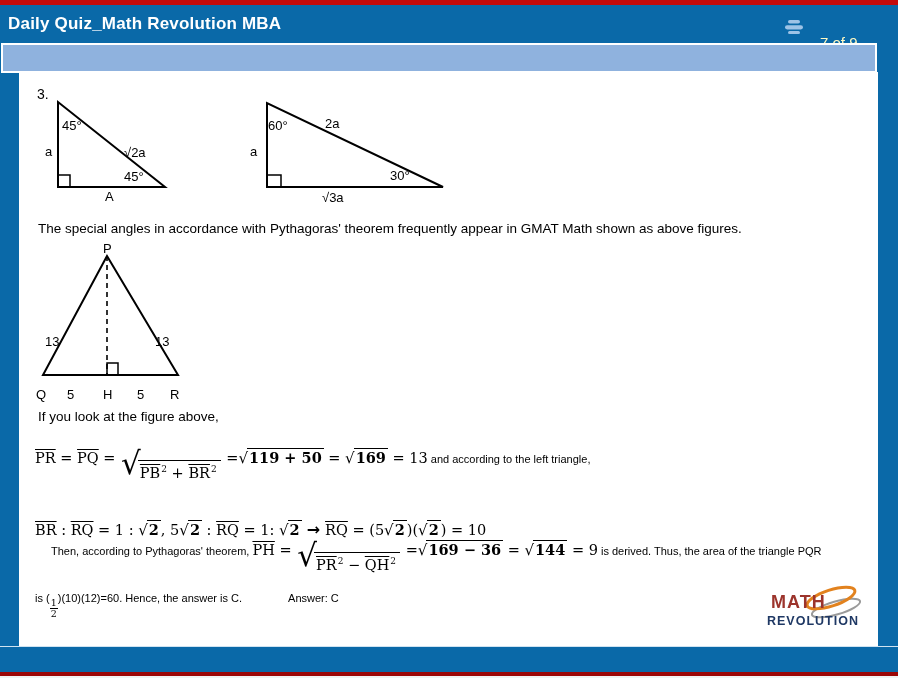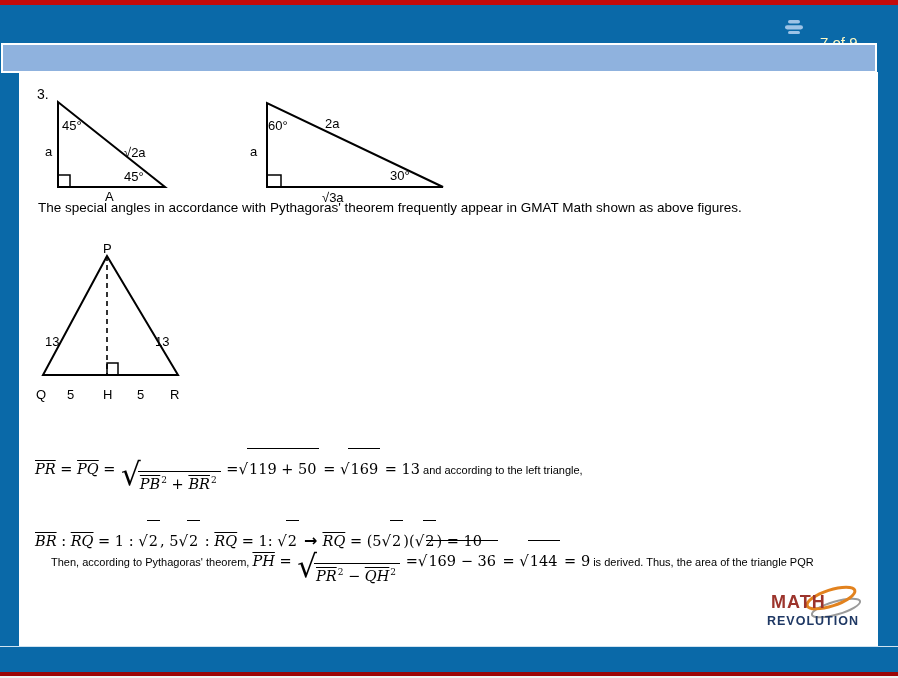--- a/index.html
+++ b/index.html
@@ -13,54 +13,55 @@
   #header{left:0;top:5px;width:898px;height:38px;background:#0a69a8;}
   #title{left:8px;top:9px;color:#fff;font-size:17px;font-weight:bold;letter-spacing:.2px;}
   #printer{left:784px;top:14px;}
   #page-ind{left:820px;top:29px;color:#fef9c3;font-size:15px;}
   
   #subbar{left:1px;top:43px;width:872px;height:26px;background:#8fb2de;border:2px solid #fff;}
   
   #content{left:19px;top:72px;width:859px;height:574px;background:#fff;color:#000;}
   #qnum{left:18px;top:14px;font-size:14px;}
   #fig-top{left:20px;top:18px;}
-  #para1{left:19px;top:128px;font-size:13.5px;width:830px;}
+  #para1{left:19px;top:149px;font-size:13.5px;width:830px;}
   #fig-pqr{left:15px;top:168px;}
   #para2{left:19px;top:337px;font-size:13.5px;}
   .formula{white-space:nowrap;font-size:15px;}
   #f1{left:16px;top:376px;}
   #f2{left:16px;top:448px;}
   #f3{left:32px;top:468px;}
   #f4{left:16px;top:516px;}
   
-  .v{font-family:"DejaVu Serif",serif;font-style:italic;text-decoration:overline;font-size:14.5px;}
+  .v{font-family:"DejaVu Serif",serif;text-decoration:overline;font-size:14.5px;}
   .m{font-family:"DejaVu Serif",serif;font-size:14.5px;}
   .s{font-family:"Liberation Sans",sans-serif;font-size:11px;}
   .sp{font-family:"DejaVu Serif",serif;font-size:9px;vertical-align:6px;margin-left:1px;}
   .sq .sqs{font-family:"DejaVu Sans",sans-serif;font-size:15px;}
-  .sq .sqb{display:inline-block;border-top:1.4px solid #000;margin-left:-1px;padding:12px 2px;}
+  .sq .sqb{display:inline-block;border-top:1.4px solid #000;margin-left:-1px;padding:0 2px;font-weight:bold;}
   .bsq{display:inline-flex;align-items:flex-start;vertical-align:-11px;margin:0 1px;}
   .bsqs{font-family:"DejaVu Sans",sans-serif;font-size:31px;line-height:27px;font-weight:normal;}
   .bsqb{border-top:1.6px solid #000;margin-left:-3px;margin-top:10px;padding:3px 4px 0 2px;}
   .ar{font-family:"DejaVu Sans",sans-serif;font-weight:bold;font-size:16px;margin:0 5px;}
   .fr{display:inline-flex;flex-direction:column;align-items:center;vertical-align:-4px;font-family:"DejaVu Serif",serif;font-size:9.5px;line-height:1.05;}
   .fr .n{border-bottom:1px solid #000;padding:0 1px;}
   .ans{margin-left:46px;}
   
   #logo{left:745px;top:512px;}
   
   #footer{left:0;top:646px;width:898px;height:26px;background:#0a69a8;border-top:1px solid #cfe3f1;}
   svg text{font-family:"Liberation Sans",sans-serif;font-size:13px;fill:#000;}
 </style>
 </head>
 <body>
 
 <div class="abs" id="top-red"></div>
 
 <div class="abs" id="header">
+  <div class="abs" id="title">Daily Quiz_Math Revolution MBA</div>
   <div class="abs" id="printer">
     <svg width="20" height="16" viewBox="0 0 20 16">
       <rect x="4" y="1" width="12" height="3.6" rx="1.8" fill="#9dc3e6"></rect>
       <rect x="1" y="6.2" width="18" height="4.2" rx="2.1" fill="#9dc3e6"></rect>
       <rect x="4" y="12" width="12" height="3" rx="1.5" fill="#9dc3e6"></rect>
     </svg>
   </div>
   <div class="abs" id="page-ind">7 of 9</div>
 </div>
 
@@ -96,33 +97,38 @@
     <rect x="73" y="123" width="11" height="12" fill="none" stroke="#000" stroke-width="1.5"></rect>
     <text x="11" y="106">13</text>
     <text x="121" y="106">13</text>
     <text x="2" y="159">Q</text>
     <text x="33" y="159">5</text>
     <text x="69" y="159">H</text>
     <text x="103" y="159">5</text>
     <text x="136" y="159">R</text>
   </svg>
 
+  <div class="abs" id="para2">If you look at the figure above,</div>
 
   <div class="abs formula" id="f1"><span class="v">PR</span><span class="m"> = </span><span class="v">PQ</span><span class="m"> = </span><span class="bsq">
         <span class="bsqs">√</span>
         <span class="bsqb"><span class="v">PB</span><sup class="sp">2</sup><span class="m"> + </span><span class="v">BR</span><sup class="sp">2</sup></span>
       </span><span class="m"> =</span><span class="sq"><span class="sqs">√</span><span class="sqb m">119 + 50</span></span><span class="m"> = </span><span class="sq"><span class="sqs">√</span><span class="sqb m">169</span></span><span class="m"> = 13</span><span class="s"> and according to the left triangle,</span></div>
 
   <div class="abs formula" id="f2"><span class="v">BR</span><span class="m"> : </span><span class="v">RQ</span><span class="m"> = 1 : </span><span class="sq"><span class="sqs">√</span><span class="sqb m">2</span></span><span class="m">, 5</span><span class="sq"><span class="sqs">√</span><span class="sqb m">2</span></span><span class="m"> : </span><span class="v">RQ</span><span class="m"> = 1: </span><span class="sq"><span class="sqs">√</span><span class="sqb m">2</span></span><span class="ar">→</span><span class="v">RQ</span><span class="m"> = (5</span><span class="sq"><span class="sqs">√</span><span class="sqb m">2</span></span><span class="m">)(</span><span class="sq"><span class="sqs">√</span><span class="sqb m">2</span></span><span class="m">) = 10</span></div>
 
   <div class="abs formula" id="f3"><span class="s">Then, according to Pythagoras' theorem, </span><span class="v">PH</span><span class="m"> = </span><span class="bsq">
         <span class="bsqs">√</span>
         <span class="bsqb"><span class="v">PR</span><sup class="sp">2</sup><span class="m"> − </span><span class="v">QH</span><sup class="sp">2</sup></span>
       </span><span class="m"> =</span><span class="sq"><span class="sqs">√</span><span class="sqb m">169 − 36</span></span><span class="m"> = </span><span class="sq"><span class="sqs">√</span><span class="sqb m">144</span></span><span class="m"> = 9</span><span class="s"> is derived. Thus, the area of the triangle PQR</span></div>
 
+  <div class="abs formula" id="f4"><span class="s">is (</span><span class="fr">
+        <span class="n">1</span>
+        <span class="d">2</span>
+      </span><span class="s">)(10)(12)=60. Hence, the answer is C.</span><span class="s ans">Answer: C</span></div>
 
   <svg class="abs" id="logo" width="116" height="46" viewBox="0 0 116 46">
     <ellipse cx="72" cy="24" rx="25" ry="6.5" transform="rotate(-16 72 24)" fill="none" stroke="#9a9a9a" stroke-width="2"></ellipse>
     <ellipse cx="67" cy="14" rx="25" ry="8" transform="rotate(-18 67 14)" fill="none" stroke="#e2821e" stroke-width="3"></ellipse>
     <text x="7" y="24" style="font-size:18px;font-weight:bold;letter-spacing:1px;fill:#9c342c;">MATH</text>
     <text x="3" y="41" style="font-size:12.5px;font-weight:bold;letter-spacing:1px;fill:#1f3864;">REVOLUTION</text>
   </svg>
 
 </div>
 

